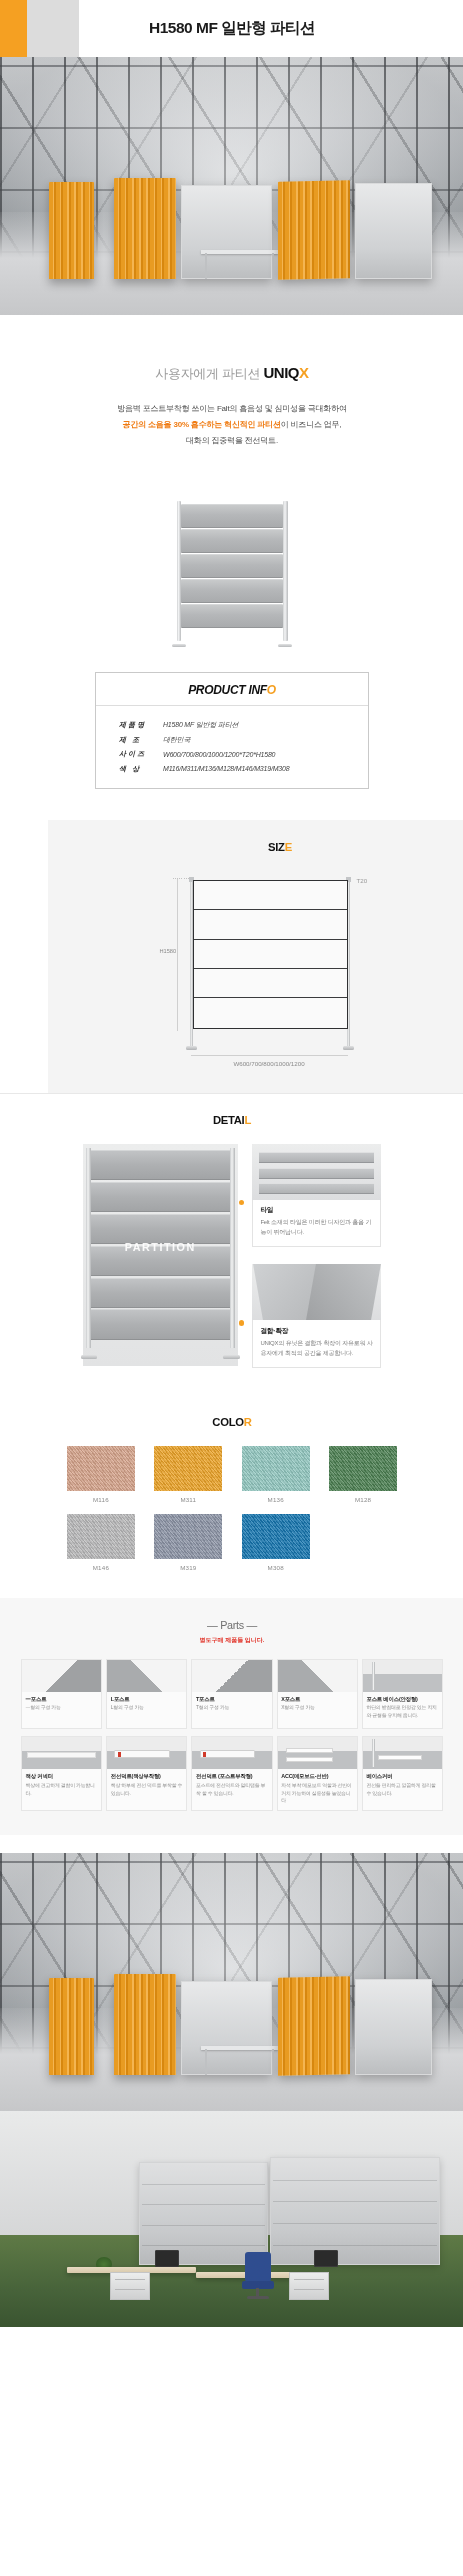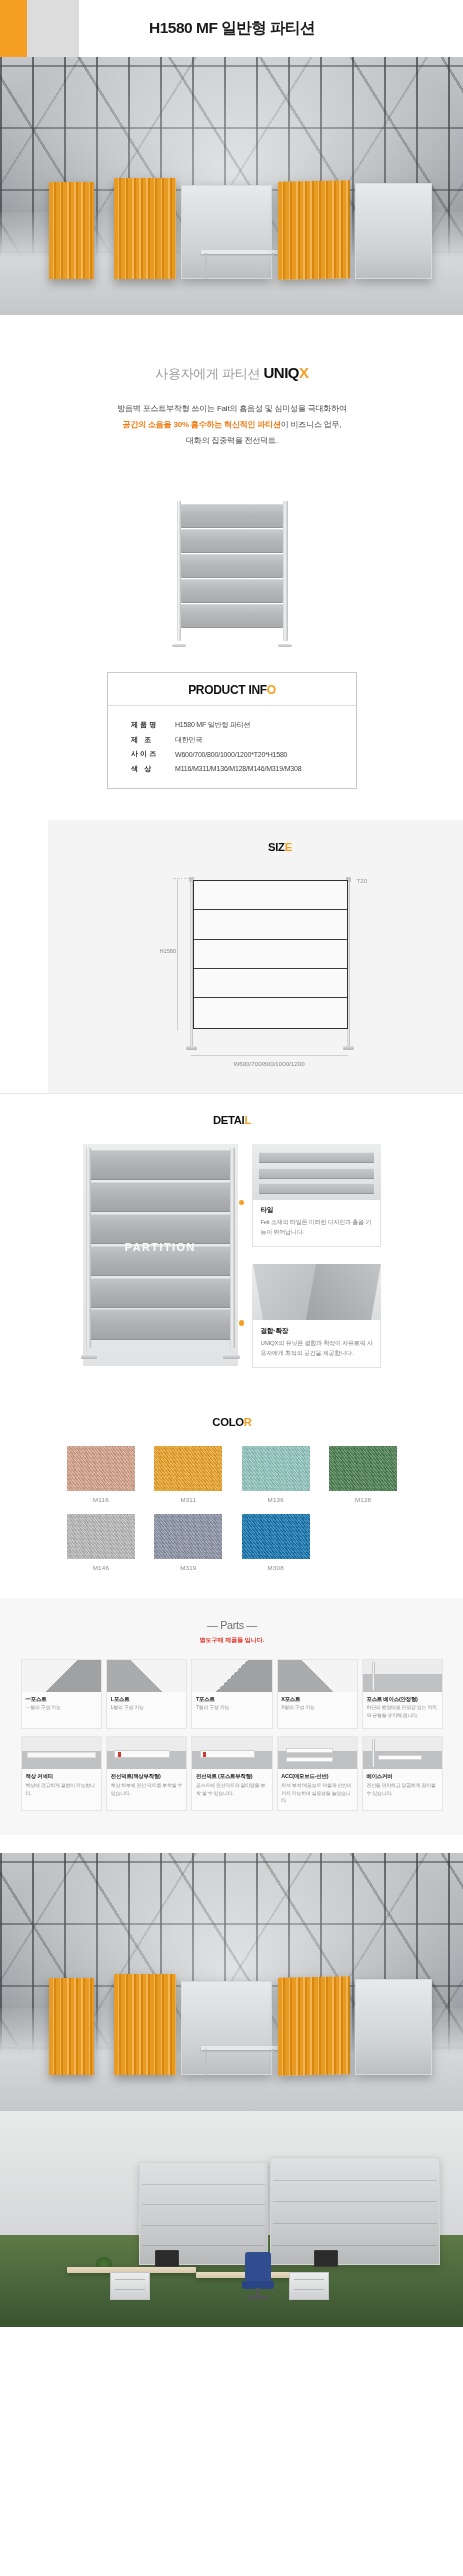--- a/index.html
+++ b/index.html
@@ -144,21 +144,21 @@
   .panel-unit .tile {
     flex: 1;
     background: linear-gradient(180deg,#c8cacb 0%, #b5b7b9 45%, #a9abad 100%);
     border-top: 0.5px solid #d6d8d9;
     border-bottom: 0.5px solid #939597;
     border-radius: 1px;
   }
 
   
   .info-wrap { background: #fff; padding: 13.4px 0 31px; display: flex; justify-content: center; }
-  .info-box { width: 250px; border: 0.5px solid #c9c9c9; background: #fff; padding: 10.3px 0 12.4px; }
+  .info-box { width: 274px; border: 0.5px solid #c9c9c9; background: #fff; padding: 10.3px 0 12.4px; font-style: italic; }
   .info-box .info-title {
     text-align: center; font-size: 12px; font-weight: 800; letter-spacing: -0.3px;
     color: #111; padding-bottom: 8.2px; border-bottom: 0.5px solid #ddd;
   }
   .info-box .info-title .o { color: #F5A022; }
   .info-box table { width: 100%; margin-top: 11.3px; border-collapse: collapse; }
   .info-box td { font-size: 7px; color: #444; padding: 2.3px 0; letter-spacing: -0.2px; }
   .info-box td.k {
     width: 67px; padding-left: 23px; font-weight: 700; color: #2c2c2c;
     letter-spacing: 2.1px;

